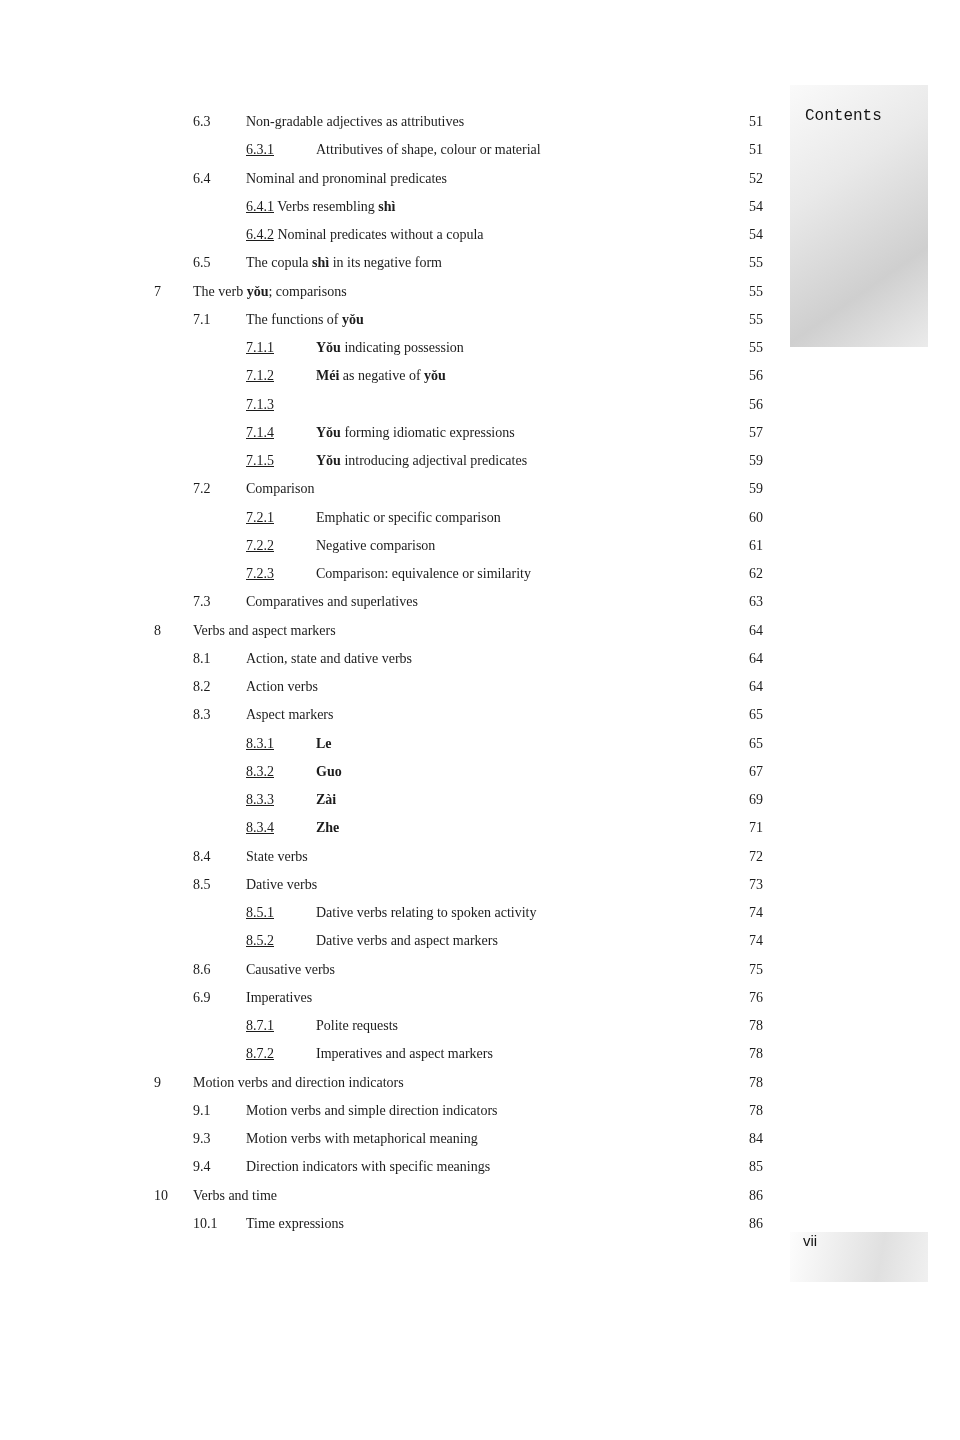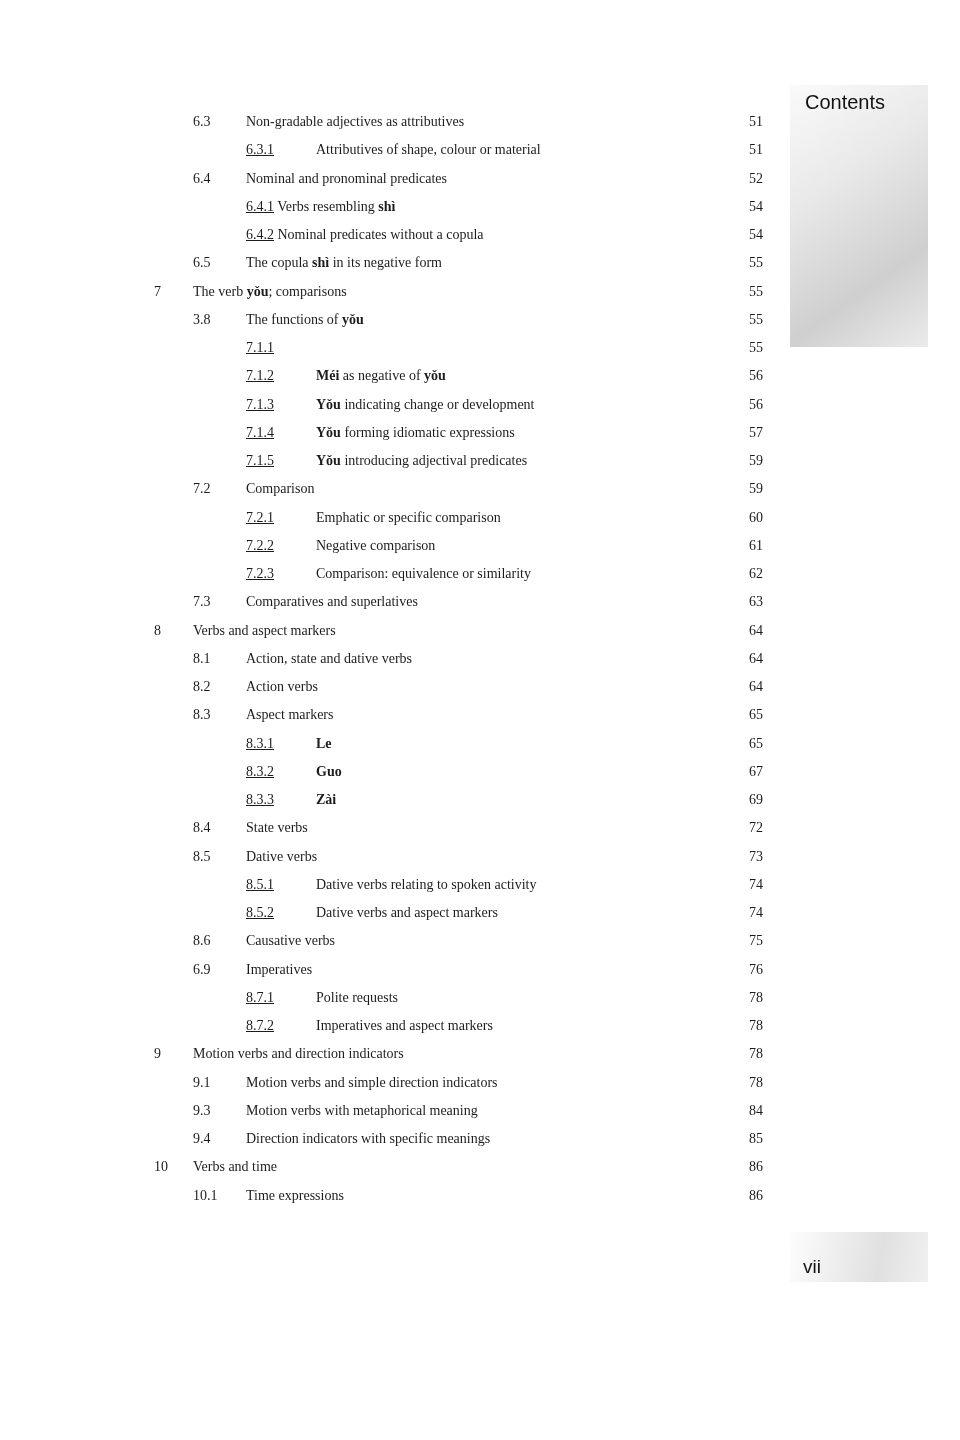--- a/index.html
+++ b/index.html
@@ -14,36 +14,36 @@
   }
   
   .contents-box {
     position: absolute;
     left: 790px; top: 85px;
     width: 138px; height: 262px;
     background: linear-gradient(145deg, #fafafa 0%, #e9e9e9 35%, #cfcfcf 72%, #ebebeb 100%);
   }
   .contents-label {
     position: absolute;
-    left: 15px; top: 6px;
-    font-family: Liberation Sans, sans-serif;
-    font-size: 20px;
+    left: 15px; top: 22px;
+    font-family: Liberation Mono, monospace;
+    font-size: 16px;
     color: #131313;
   }
   .footer-box {
     position: absolute;
     left: 790px; top: 1232px;
     width: 138px; height: 50px;
     background: linear-gradient(100deg, #fdfdfd 0%, #e0e0e0 65%, #f0f0f0 100%);
   }
   .footer-label {
     position: absolute;
-    left: 13px; top: 24px;
+    left: 13px; top: 0;
     font-family: "Liberation Sans", sans-serif;
-    font-size: 19px;
+    font-size: 15px;
     color: #131313;
   }
   
   .toc {
     position: absolute;
     left: 0; top: 108px;
     width: 960px;
   }
   .row {
     position: relative;
@@ -118,36 +118,36 @@
         <span class="num">6.5</span>
         <span class="title"><span>The copula </span><span class="bold">shì</span><span> in its negative form</span></span>
         <span class="pagenum">55</span>
       </div>
       <div class="row l1">
         <span class="num">7</span>
         <span class="title"><span>The verb </span><span class="bold">yǒu</span><span>; comparisons</span></span>
         <span class="pagenum">55</span>
       </div>
       <div class="row l2">
-        <span class="num">3.8</span>
+        <span class="num">7.1</span>
         <span class="title"><span>The functions of </span><span class="bold">yǒu</span></span>
         <span class="pagenum">55</span>
       </div>
       <div class="row l3">
         <span class="num">7.1.1</span>
+        <span class="title"><span class="bold">Yǒu</span><span> indicating possession</span></span>
         <span class="pagenum">55</span>
       </div>
       <div class="row l3">
         <span class="num">7.1.2</span>
         <span class="title"><span class="bold">Méi</span><span> as negative of </span><span class="bold">yǒu</span></span>
         <span class="pagenum">56</span>
       </div>
       <div class="row l3">
         <span class="num">7.1.3</span>
-        <span class="title"><span class="bold">Yǒu</span><span> indicating change or development</span></span>
         <span class="pagenum">56</span>
       </div>
       <div class="row l3">
         <span class="num">7.1.4</span>
         <span class="title"><span class="bold">Yǒu</span><span> forming idiomatic expressions</span></span>
         <span class="pagenum">57</span>
       </div>
       <div class="row l3">
         <span class="num">7.1.5</span>
         <span class="title"><span class="bold">Yǒu</span><span> introducing adjectival predicates</span></span>
@@ -206,20 +206,25 @@
       <div class="row l3">
         <span class="num">8.3.2</span>
         <span class="title"><span class="bold">Guo</span></span>
         <span class="pagenum">67</span>
       </div>
       <div class="row l3">
         <span class="num">8.3.3</span>
         <span class="title"><span class="bold">Zài</span></span>
         <span class="pagenum">69</span>
       </div>
+      <div class="row l3">
+        <span class="num">8.3.4</span>
+        <span class="title"><span class="bold">Zhe</span></span>
+        <span class="pagenum">71</span>
+      </div>
       <div class="row l2">
         <span class="num">8.4</span>
         <span class="title"><span>State verbs</span></span>
         <span class="pagenum">72</span>
       </div>
       <div class="row l2">
         <span class="num">8.5</span>
         <span class="title"><span>Dative verbs</span></span>
         <span class="pagenum">73</span>
       </div>

